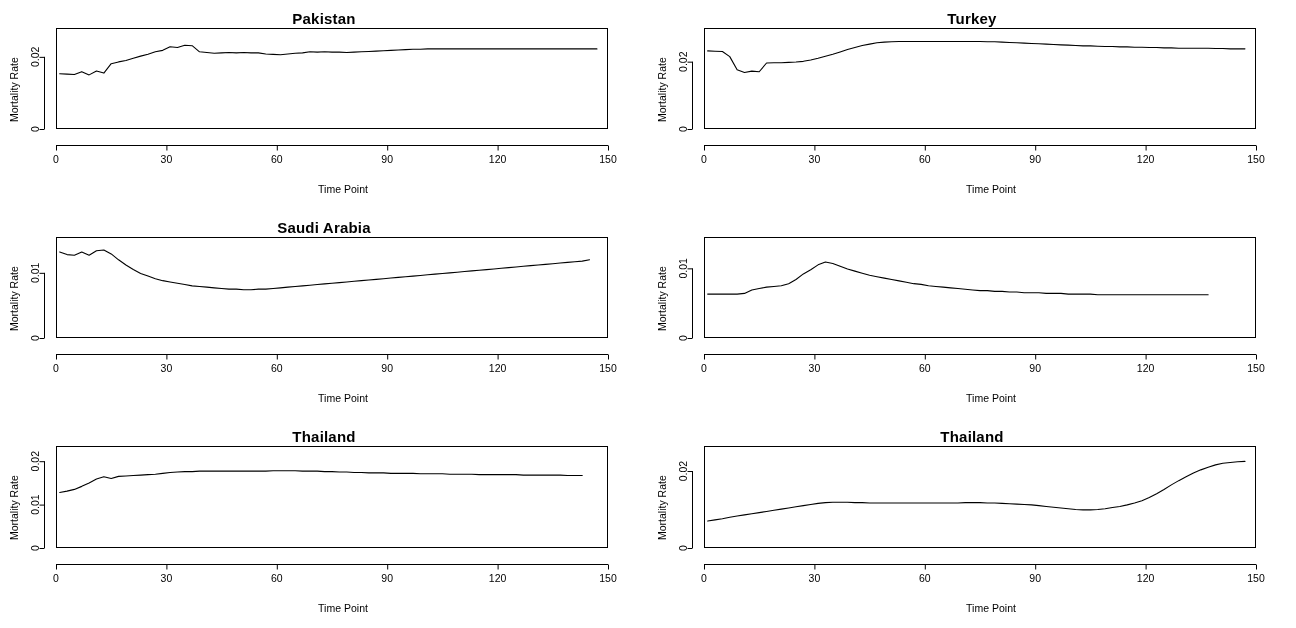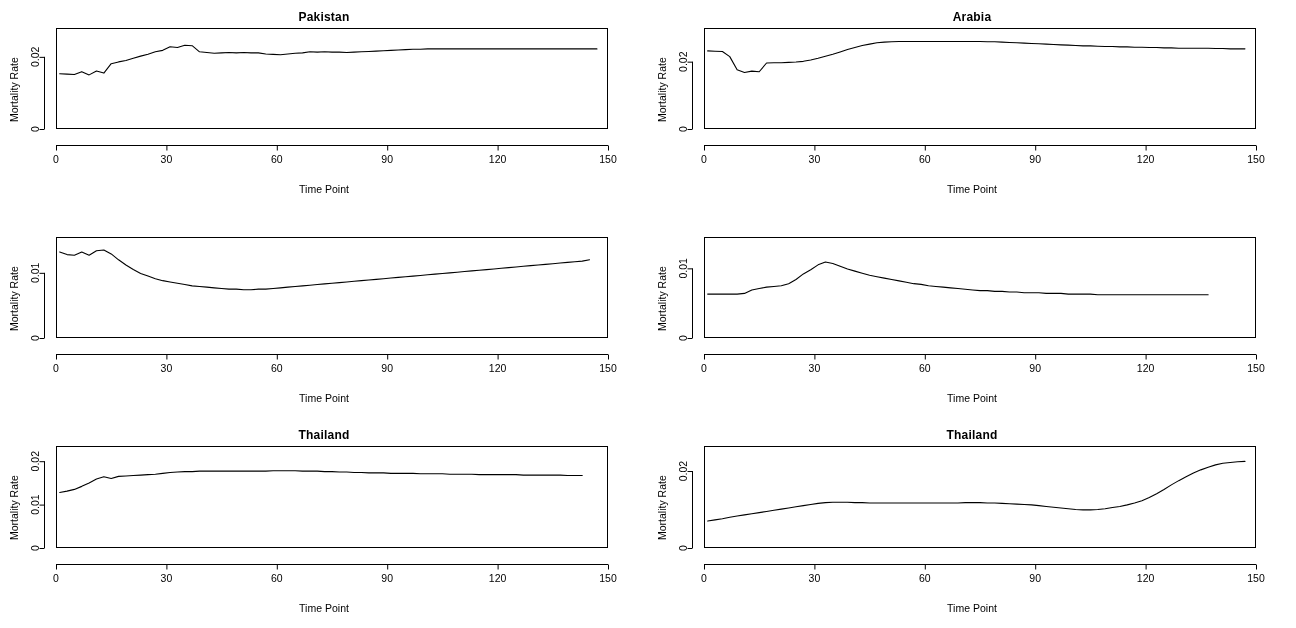--- a/index.html
+++ b/index.html
@@ -24,37 +24,38 @@
   .panel {
     position: relative;
     box-sizing: border-box;
   }
   .panel-title {
     position: absolute;
     top: 10px;
     left: 0;
     width: 100%;
     text-align: center;
-    font-size: 12px;
+    font-size: 15px;
     font-weight: bold;
     letter-spacing: 0.2px;
   }
   .ylab {
     position: absolute;
     font-size: 10.5px;
     writing-mode: vertical-rl;
     transform: rotate(180deg);
     white-space: nowrap;
     text-align: center;
   }
   .xlab {
     position: absolute;
     font-size: 10.5px;
     text-align: center;
     white-space: nowrap;
+    padding-left: 19px;
   }
   svg { display: block; }
   .axis-line { stroke: #000000; stroke-width: 1; fill: none; }
   .tick { stroke: #000000; stroke-width: 1; }
   .box { fill: none; stroke: #000000; stroke-width: 1; }
   .series { fill: none; stroke: #000000; stroke-width: 1.1; stroke-linejoin: round; stroke-linecap: round; }
   .ticklabel { font-family: "Liberation Sans", sans-serif; font-size: 10.5px; fill: #000000; }
   .ticklabel-y { font-family: "Liberation Sans", sans-serif; font-size: 10.5px; fill: #000000; }
 </style>
 </head>
@@ -82,21 +83,21 @@
         <text class="ticklabel" x="608" y="163" text-anchor="middle">150</text>
         <line class="axis-line" x1="44.5" y1="129" x2="44.5" y2="56.85714285714286"></line>
         <line class="tick" x1="44.5" y1="129.5" x2="39.5" y2="129.5"></line>
         <text class="ticklabel-y" x="36" y="129" text-anchor="middle" transform="rotate(-90 36 129)" dominant-baseline="middle">0</text>
         <line class="tick" x1="44.5" y1="57.35714285714286" x2="39.5" y2="57.35714285714286"></line>
         <text class="ticklabel-y" x="36" y="56.85714285714286" text-anchor="middle" transform="rotate(-90 36 56.85714285714286)" dominant-baseline="middle">0.02</text>
         <polyline class="series" points="59.68,73.81 67.04,74.17 74.40,74.53 81.76,71.65 89.12,74.89 96.48,70.93 103.84,73.09 111.20,63.71 118.56,61.91 125.92,60.46 133.28,58.30 140.64,56.14 148.00,54.33 155.36,51.81 162.72,50.36 170.08,46.76 177.44,47.48 184.80,45.31 192.16,45.68 199.52,51.81 206.88,52.53 214.24,53.25 221.60,52.89 228.96,52.53 236.32,52.89 243.68,52.53 251.04,52.89 258.40,52.89 265.76,53.97 273.12,54.33 280.48,54.69 287.84,53.97 295.20,53.25 302.56,52.89 309.92,51.81 317.28,52.17 324.64,51.81 332.00,52.17 339.36,52.17 346.72,52.53 354.08,52.17 361.44,51.81 368.80,51.45 376.16,51.09 383.52,50.72 390.88,50.36 398.24,50.00 405.60,49.64 412.96,49.28 420.32,49.28 427.68,48.92 435.04,48.92 442.40,48.92 449.76,48.92 457.12,48.92 464.48,48.92 471.84,48.92 479.20,48.92 486.56,48.92 493.92,48.92 501.28,48.92 508.64,48.92 516.00,48.92 523.36,48.92 530.72,48.92 538.08,48.92 545.44,48.92 552.80,48.92 560.16,48.92 567.52,48.92 574.88,48.92 582.24,48.92 589.60,48.92 596.96,48.92"></polyline>
       </svg>
     </div>
     <div class="panel">
-      <div class="panel-title">Arabia</div>
+      <div class="panel-title">Turkey</div>
       <div class="ylab" style="left: 8px; top: 30px; height: 119px;">Mortality Rate</div>
       <div class="xlab" style="left: 0px; width: 648px; bottom: 14px;">Time Point</div>
       <svg width="648" height="209" style="position: absolute; left: 0px; top: 0px;">
         <rect class="box" x="56.5" y="28.5" width="551" height="100"></rect>
         <line class="axis-line" x1="56" y1="145.5" x2="608" y2="145.5"></line>
         <line class="tick" x1="56.5" y1="145.5" x2="56.5" y2="150.5"></line>
         <text class="ticklabel" x="56" y="163" text-anchor="middle">0</text>
         <line class="tick" x1="166.9" y1="145.5" x2="166.9" y2="150.5"></line>
         <text class="ticklabel" x="166.4" y="163" text-anchor="middle">30</text>
         <line class="tick" x1="277.3" y1="145.5" x2="277.3" y2="150.5"></line>
@@ -109,20 +110,21 @@
         <text class="ticklabel" x="608" y="163" text-anchor="middle">150</text>
         <line class="axis-line" x1="44.5" y1="129" x2="44.5" y2="61.66666666666666"></line>
         <line class="tick" x1="44.5" y1="129.5" x2="39.5" y2="129.5"></line>
         <text class="ticklabel-y" x="36" y="129" text-anchor="middle" transform="rotate(-90 36 129)" dominant-baseline="middle">0</text>
         <line class="tick" x1="44.5" y1="62.16666666666666" x2="39.5" y2="62.16666666666666"></line>
         <text class="ticklabel-y" x="36" y="61.66666666666666" text-anchor="middle" transform="rotate(-90 36 61.66666666666666)" dominant-baseline="middle">0.02</text>
         <polyline class="series" points="59.68,50.89 67.04,51.23 74.40,51.57 81.76,56.62 89.12,69.75 96.48,72.44 103.84,71.09 111.20,71.77 118.56,63.01 125.92,62.68 133.28,62.68 140.64,62.34 148.00,62.00 155.36,61.33 162.72,59.98 170.08,58.30 177.44,56.28 184.80,54.26 192.16,51.90 199.52,49.55 206.88,47.53 214.24,45.51 221.60,44.16 228.96,42.81 236.32,42.14 243.68,41.80 251.04,41.47 258.40,41.47 265.76,41.47 273.12,41.47 280.48,41.47 287.84,41.47 295.20,41.47 302.56,41.47 309.92,41.47 317.28,41.47 324.64,41.47 332.00,41.47 339.36,41.80 346.72,41.80 354.08,42.14 361.44,42.48 368.80,42.81 376.16,43.15 383.52,43.49 390.88,43.82 398.24,44.16 405.60,44.50 412.96,44.83 420.32,45.17 427.68,45.51 435.04,45.84 442.40,45.84 449.76,46.18 457.12,46.52 464.48,46.52 471.84,46.85 479.20,46.85 486.56,47.19 493.92,47.19 501.28,47.53 508.64,47.53 516.00,47.86 523.36,47.86 530.72,48.20 538.08,48.20 545.44,48.20 552.80,48.20 560.16,48.20 567.52,48.54 574.88,48.54 582.24,48.87 589.60,48.87 596.96,48.87"></polyline>
       </svg>
     </div>
     <div class="panel">
+      <div class="panel-title">Saudi Arabia</div>
       <div class="ylab" style="left: 8px; top: 30px; height: 119px;">Mortality Rate</div>
       <div class="xlab" style="left: 0px; width: 648px; bottom: 14px;">Time Point</div>
       <svg width="648" height="209" style="position: absolute; left: 0px; top: 0px;">
         <rect class="box" x="56.5" y="28.5" width="551" height="100"></rect>
         <line class="axis-line" x1="56" y1="145.5" x2="608" y2="145.5"></line>
         <line class="tick" x1="56.5" y1="145.5" x2="56.5" y2="150.5"></line>
         <text class="ticklabel" x="56" y="163" text-anchor="middle">0</text>
         <line class="tick" x1="166.9" y1="145.5" x2="166.9" y2="150.5"></line>
         <text class="ticklabel" x="166.4" y="163" text-anchor="middle">30</text>
         <line class="tick" x1="277.3" y1="145.5" x2="277.3" y2="150.5"></line>

